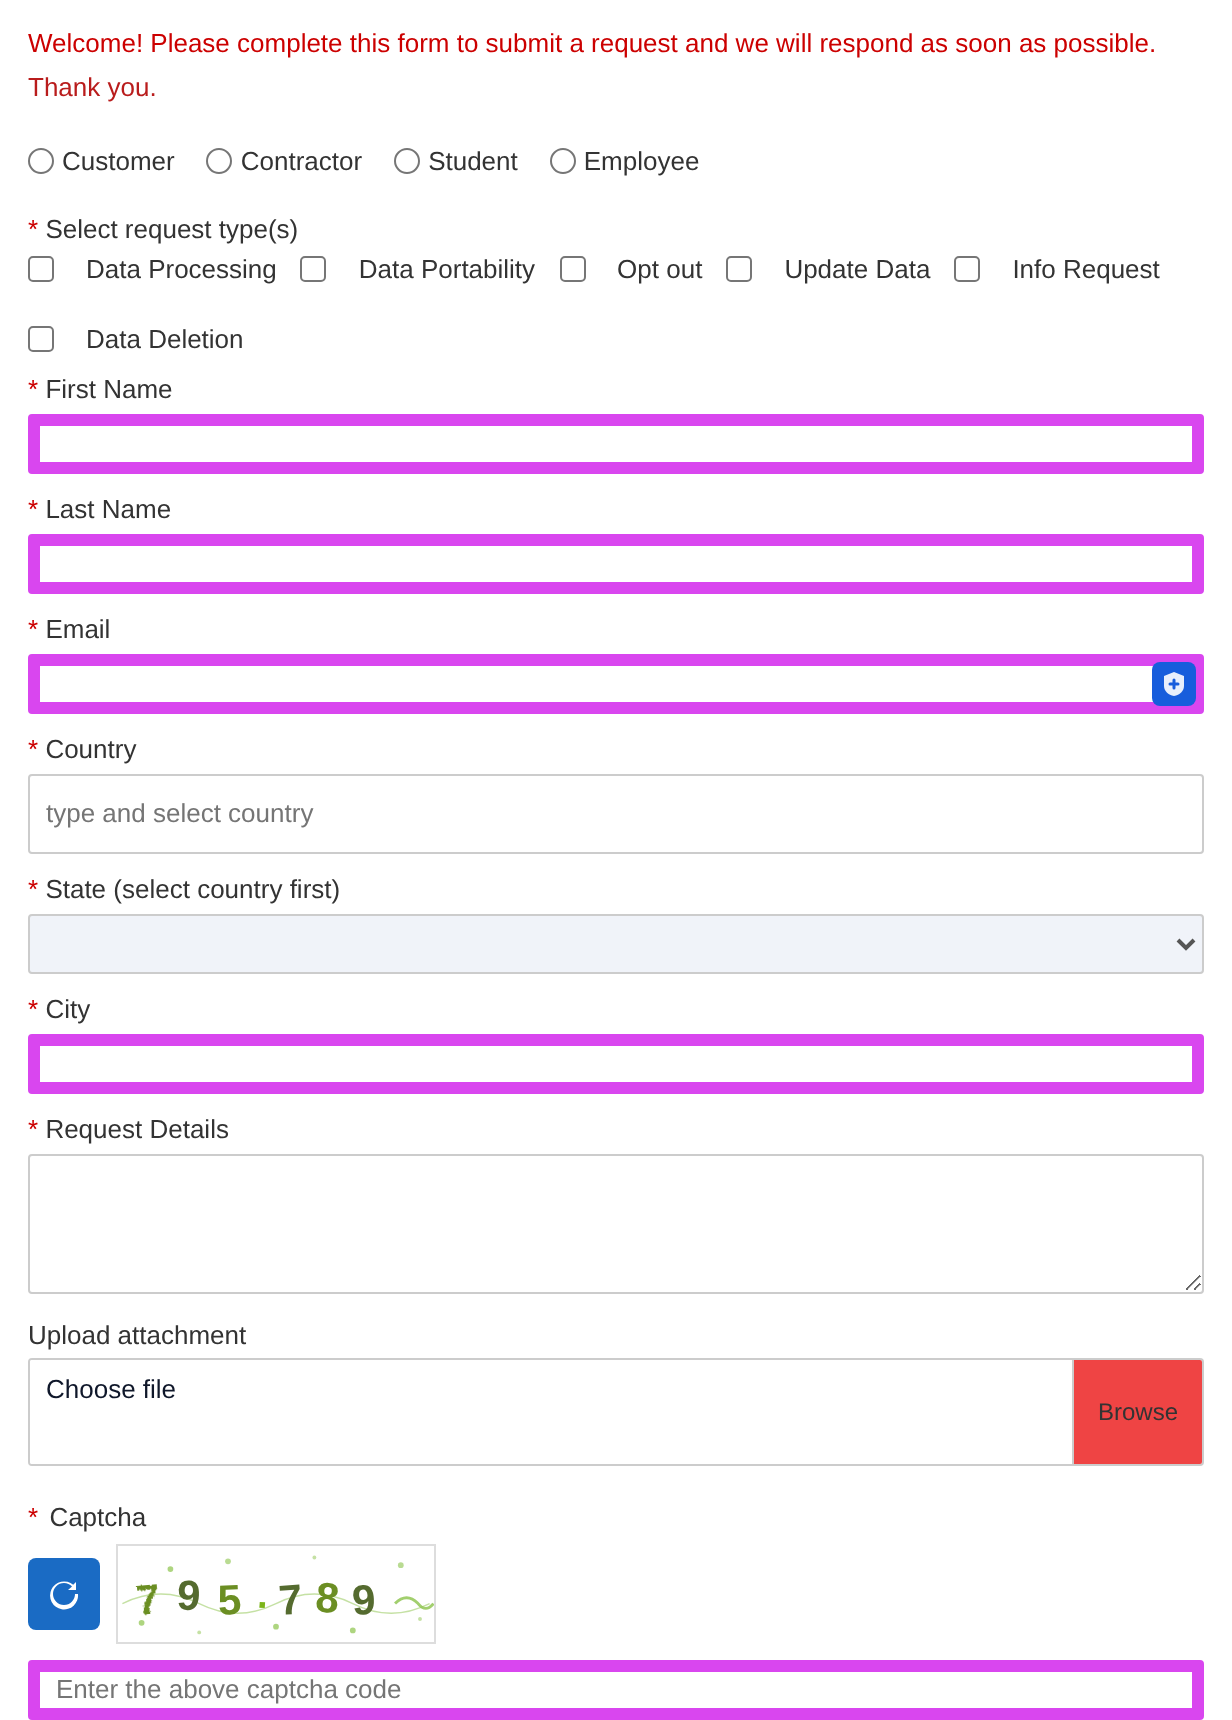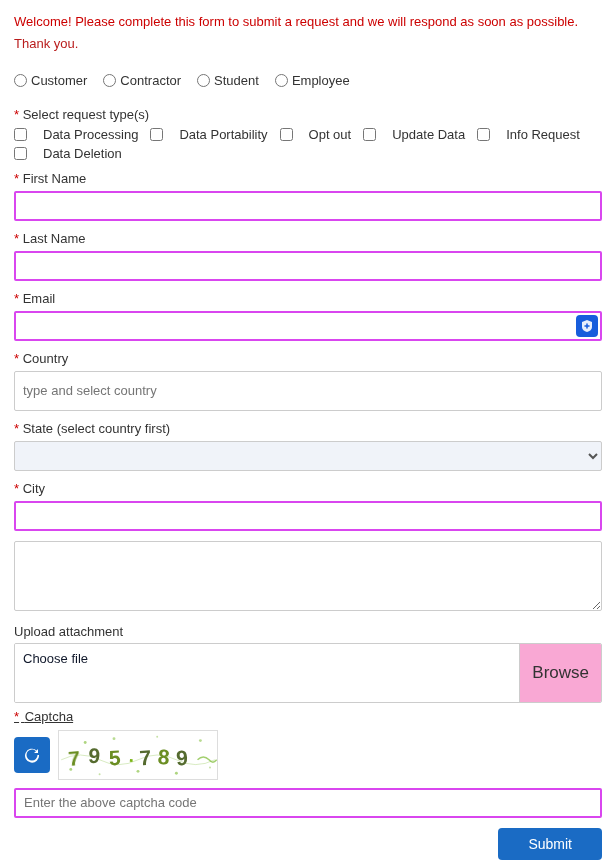--- a/index.html
+++ b/index.html
@@ -49,21 +49,21 @@
     }
     .checkbox-item {
       display: flex;
       align-items: center;
       gap: 16px;
       font-size: 13px;
     }
     .text-input {
       width: 100%;
       height: 30px;
-      border: 2px solid #d946ef;
+      border: 6px solid #d946ef;
       padding: 4px 8px;
       font-size: 13px;
       outline: none;
       border-radius: 2px;
     }
     .email-wrapper {
       position: relative;
     }
     .email-wrapper .text-input {
       padding-right: 30px;
@@ -109,21 +109,21 @@
       width: 100%;
       height: 70px;
       border: 1px solid #ccc;
       padding: 4px 8px;
       font-size: 13px;
       outline: none;
       border-radius: 2px;
       resize: vertical;
     }
     .upload-section {
-      margin-bottom: 6px;
+      margin-bottom: 18px;
     }
     .upload-label {
       font-size: 13px;
       margin-bottom: 4px;
       color: #333;
     }
     .file-input-row {
       display: flex;
       border: 1px solid #ccc;
       border-radius: 2px;
@@ -131,31 +131,30 @@
     }
     .file-name {
       flex: 1;
       padding: 4px 8px;
       font-size: 13px;
       color: #0f172a;
       background: #fff;
       line-height: 22px;
     }
     .browse-btn {
-      background: #f9a8d4;
+      background: #ef4444;
       border: none;
       border-left: 1px solid #ccc;
       padding: 19px 12px;
-      font-size: 17px;
+      font-size: 12px;
       cursor: pointer;
       color: #333;
     }
     .captcha-section {
       margin-bottom: 10px;
-      text-decoration: underline;
     }
     .captcha-label {
       font-size: 13px;
       margin-bottom: 6px;
       color: #333;
     }
     .captcha-label .required {
       color: #cc0000;
       margin-right: 2px;
     }
@@ -265,21 +264,21 @@
     </label>
     <label class="checkbox-item">
       <input type="checkbox" name="request_type" value="Update Data" style="">
       <span>Update Data</span>
     </label>
     <label class="checkbox-item">
       <input type="checkbox" name="request_type" value="Info Request" style="">
       <span>Info Request</span>
     </label>
   </div>
-  <div class="checkbox-group" style="margin-top:4px;">
+  <div class="checkbox-group" style="margin-top:20px;">
     <label class="checkbox-item">
       <input type="checkbox" name="request_type" value="Data Deletion" style="">
       <span>Data Deletion</span>
     </label>
   </div>
 </div>
 
 <div class="field-group">
   <div class="section-label">
     <span class="required">*</span>
@@ -333,20 +332,24 @@
 
 <div class="field-group">
   <div class="section-label">
     <span class="required">*</span>
     <span>City</span>
   </div>
   <input type="text" class="text-input" style="">
 </div>
 
 <div class="field-group">
+  <div class="section-label">
+    <span class="required">*</span>
+    <span>Request Details</span>
+  </div>
   <textarea class="textarea-input" style=""></textarea>
 </div>
 
 <div class="upload-section">
   <div class="upload-label">
     <span>Upload attachment</span>
   </div>
   <div class="file-input-row">
     <span class="file-name">Choose file</span>
     <button class="browse-btn">Browse</button>

